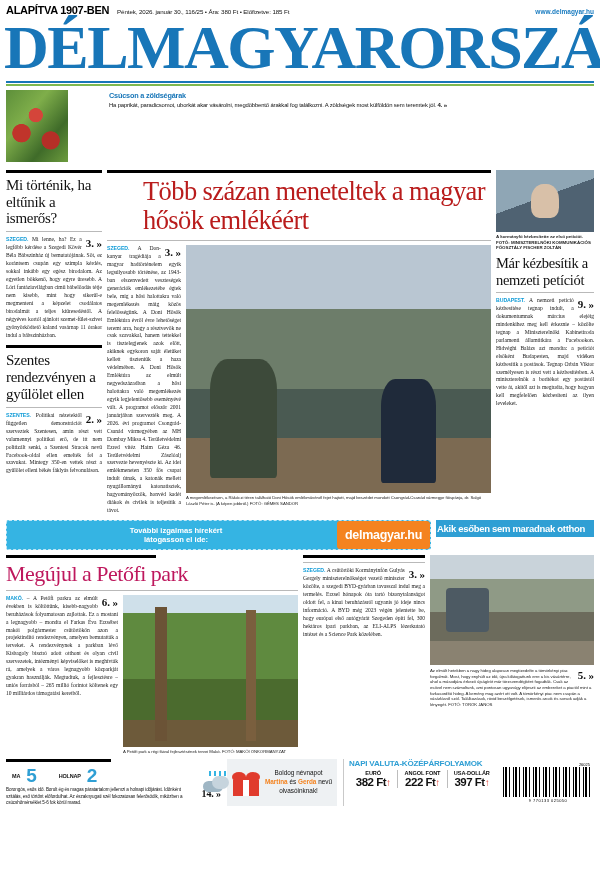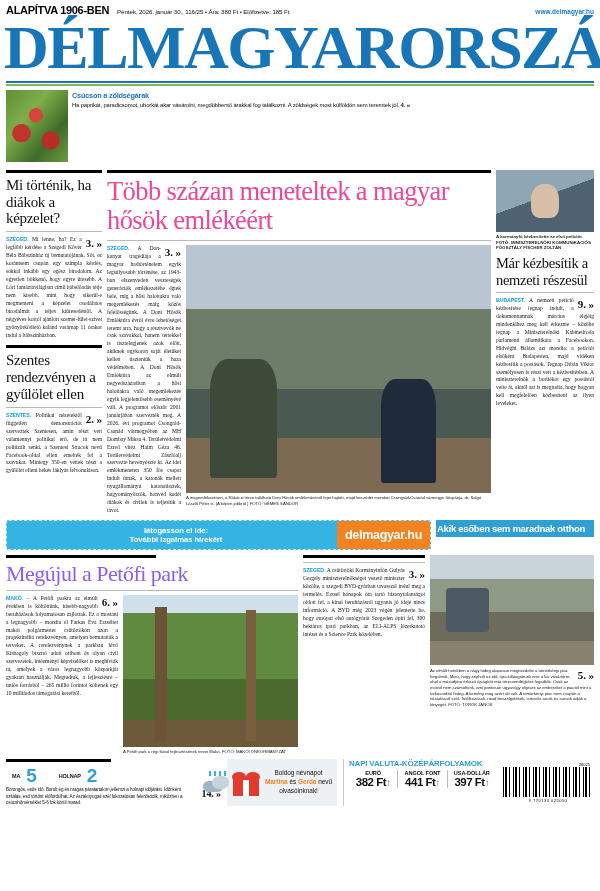--- a/index.html
+++ b/index.html
@@ -27,21 +27,21 @@
     line-height: 0.95;
     letter-spacing: -1.5px;
     padding: 2px 4px 0 4px;
     white-space: nowrap;
   }
   .rule-blue { height:2px; background:#1876b8; margin: 4px 6px 0 6px; }
   .rule-green { height:1.5px; background:#7fb950; margin: 1.5px 6px 0 6px; }
 
   
   .teasers { display:flex; gap:3px; padding: 4px 6px 0 6px; height: 78px; }
-  .teaser { display:flex; flex: 1 1 0; height:72px; overflow:hidden; }
+  .teaser { display:flex; flex: 1 1 0; height:72px; overflow:hidden;gap:37px; }
   .teaser-img { width: 62px; flex:0 0 62px; overflow:hidden; position:relative; }
   .teaser-txt { flex:1; padding: 2px 3px 0 4px; overflow:hidden; }
   .teaser-title { color:#1876b8; font-weight:bold; font-size:7.3px; line-height:1.15; margin-bottom:1.5px; letter-spacing:-0.2px;}
   .teaser-body { font-size:5.9px; line-height:1.33; color:#111; letter-spacing:-0.15px; }
   .pg { font-weight:bold; font-size:6px; }
 
   
   .mainzone { display:flex; padding: 6px 6px 0 6px; gap:5px; }
   .col-left { width: 96px; flex:0 0 96px; }
   .col-center { flex:1; }
@@ -62,21 +62,21 @@
   }
   .loc { color:#0f9bd7; font-weight:bold; font-family:"Liberation Sans", sans-serif; font-size:5.2px; }
   .jump {
     float:right; font-family:"Liberation Serif", serif; font-weight:bold;
     font-size:11px; color:#111; margin: 2px 0 0 4px; line-height:1;
   }
 
   
   .lead-title {
     font-family:"Liberation Serif", serif; font-size:26.5px; line-height:1.1;
-    color:#ec4899; letter-spacing:-0.6px; margin-bottom:5px;
+    color:#b91c1c; letter-spacing:-0.6px; margin-bottom:5px;margin-left:36px;
   }
   .lead-flow { display:flex; gap:5px; }
   .lead-text { width: 74px; flex:0 0 74px; }
   .lead-photo { flex:1; }
   .photo {
     width:100%; display:block; position:relative; overflow:hidden;
   }
   .caption { font-size:4.3px; line-height:1.32; color:#222; margin-top:2px; letter-spacing:-0.05px;}
 
   
@@ -103,21 +103,21 @@
   .banner-blue {
     background:#2f9fd4; color:#fff; font-weight:bold; font-size:9.5px;
     padding:3px 1px; letter-spacing:-0.3px;
   }
 
   
   .lowerzone { display:flex; padding: 5px 6px 0 6px; gap:5px; }
   .low-left { width: 292px; flex:0 0 292px; }
   .low-mid { width: 122px; flex:0 0 122px; }
   .low-right { flex:1; }
-  .low-title { font-family:"Liberation Serif", serif; font-size:22px; line-height:1.08; color:#8b5cf6; letter-spacing:-0.5px; }
+  .low-title { font-family:"Liberation Serif", serif; font-size:22px; line-height:1.08; color:#be185d; letter-spacing:-0.5px; }
   .low-title-sm { font-family:"Liberation Serif", serif; font-size:14.5px; line-height:1.14; color:#111; }
   .two-up { display:flex; gap:5px; margin-top:4px; }
   .two-up .t { width: 112px; flex:0 0 112px; }
   .two-up .p { flex:1; }
 
   
   .footer { display:flex; padding: 5px 6px 6px 6px; gap:6px; align-items:stretch; }
   .weather { width: 215px; flex:0 0 215px; }
   .wrow { display:flex; align-items:center; gap:6px; padding-left:6px; }
   .wlabel { font-size:5.5px; font-weight:bold; color:#111; letter-spacing:-0.2px;}
@@ -181,21 +181,21 @@
   .cloud .c1 { position:absolute; left:0; top:5px; width:20px; height:11px; background:#9fb6c4; border-radius:8px; }
   .cloud .c2 { position:absolute; left:9px; top:0px; width:17px; height:13px; background:#c6d4dd; border-radius:9px; }
   .cloud .d { position:absolute; bottom:0; width:1.5px; height:5px; background:#35b4e3; }
 </style>
 </head>
 <body>
 
 <div class="page">
 
   <div class="topbar">
-    <span class="founded">ALAPÍTVA 1906-BEN</span>
+    <span class="founded">ALAPÍTVA 1907-BEN</span>
     <span class="dateline">Péntek, 2026. január 30., 116/25  •  Ára: 380 Ft • Előfizetve: 185 Ft</span>
     <span class="weburl">www.delmagyar.hu</span>
   </div>
 
   <div class="masthead">DÉLMAGYARORSZÁG</div>
   <div class="rule-blue"></div>
   <div class="rule-green"></div>
 
   <div class="teasers">
 
@@ -210,21 +210,21 @@
       </div>
     </div>
 
 
   </div>
 
   <div class="mainzone">
 
     <div class="col-left">
       <div class="hr-thick"></div>
-      <div class="serif-head side-head">Mi történik, ha diákok a képzelet?</div>
+      <div class="serif-head side-head">Mi történik, ha eltűnik a ismerős?</div>
       <div class="hr-thin"></div>
       <div class="body-col">
         <span class="jump">3. »</span>
         <span class="loc">SZEGED.</span>
         <span>Mi lenne, ha? Ez a legfőbb kérdése a Szegedi Kövér Béla Bábszínház új bemutatójának. Sőt, ez korántsem csupán egy szimpla kérdés, sokkal inkább egy egész birodalom. Az egyetlen bökkenő, hogy egyre üresebb.
     A Lóri fantáziavilágban című bábelőadás tétje nem kisebb, mint hogy sikerül-e megmenteni a képzelet csodálatos birodalmát a teljes kiüresedéstől. A négyéves kortól ajánlott szemet-fület-szívet gyönyörködtető kaland vasárnap 11 órakor indul a bábszínházban.</span>
       </div>
 
       <div style="clear:both;height:6px"></div>
       <div class="hr-thick"></div>
@@ -252,35 +252,35 @@
         <div class="lead-photo">
           <div class="photo img-crowd" style="height:248px"></div>
           <div class="caption">A megemlékezésen, a Rákóczi téren található Doni Hősök emlékművénél fejet hajtott, majd beszédet mondott Csongrád-Csanád vármegye főispánja, dr. Salgó László Péter is. (A képen jobbról.) FOTÓ: GÉMES SÁNDOR</div>
         </div>
       </div>
     </div>
 
     <div class="col-right">
       <div class="photo img-gov" style="height:62px"></div>
       <div class="rc-cap">A kormányfő kézbesítette az első petíciót. FOTÓ: MINISZTERELNÖKI KOMMUNIKÁCIÓS FŐOSZTÁLY FISCHER ZOLTÁN</div>
-      <div class="serif-head rc-head">Már kézbesítik a nemzeti részesül</div>
+      <div class="serif-head rc-head">Már kézbesítik a nemzeti petíciót</div>
       <div class="hr-thin"></div>
       <div class="body-col">
         <span class="jump">9. »</span>
         <span class="loc">BUDAPEST.</span>
         <span>A nemzeti petíció kézbesítése tegnap indult, a dokumentumnak március elejéig mindenkihez meg kell érkeznie – közölte tegnap a Miniszterelnöki Kabinetiroda parlamenti államtitkára a Facebookon. Hidvéghi Balázs azt mondta: a petíciót elsőként Budapesten, majd vidéken kézbesítik a postások. Tegnap Orbán Viktor személyesen is részt vett a kézbesítésben. A miniszterelnök a borítékot egy postástól vette át, akitől azt is megtudta, hogy hogyan kell megfelelően kézbesíteni az ilyen leveleket.</span>
       </div>
     </div>
   </div>
 
   <div class="promozone">
     <div class="promo">
       <div class="promo-text">
+        <div>További izgalmas hírekért</div>
         <div>látogasson el ide:</div>
-        <div>További izgalmas hírekért</div>
       </div>
       <div class="promo-badge">delmagyar.hu</div>
     </div>
     <div class="promo-right">
       <div class="banner-blue">Akik esőben sem maradnak otthon</div>
     </div>
   </div>
 
   <div class="lowerzone">
 
@@ -365,21 +365,21 @@
       <div class="fx-row">
         <div class="fx-cell">
           <div class="fx-name">EURÓ</div>
           <div class="fx-val">
             <span>382 Ft</span><span class="up">↑</span>
           </div>
         </div>
         <div class="fx-cell">
           <div class="fx-name">ANGOL FONT</div>
           <div class="fx-val">
-            <span>441 Ft</span><span class="up">↑</span>
+            <span>222 Ft</span><span class="up">↑</span>
           </div>
         </div>
         <div class="fx-cell">
           <div class="fx-name">USA-DOLLÁR</div>
           <div class="fx-val">
             <span>397 Ft</span><span class="up">↑</span>
           </div>
         </div>
       </div>
     </div>

